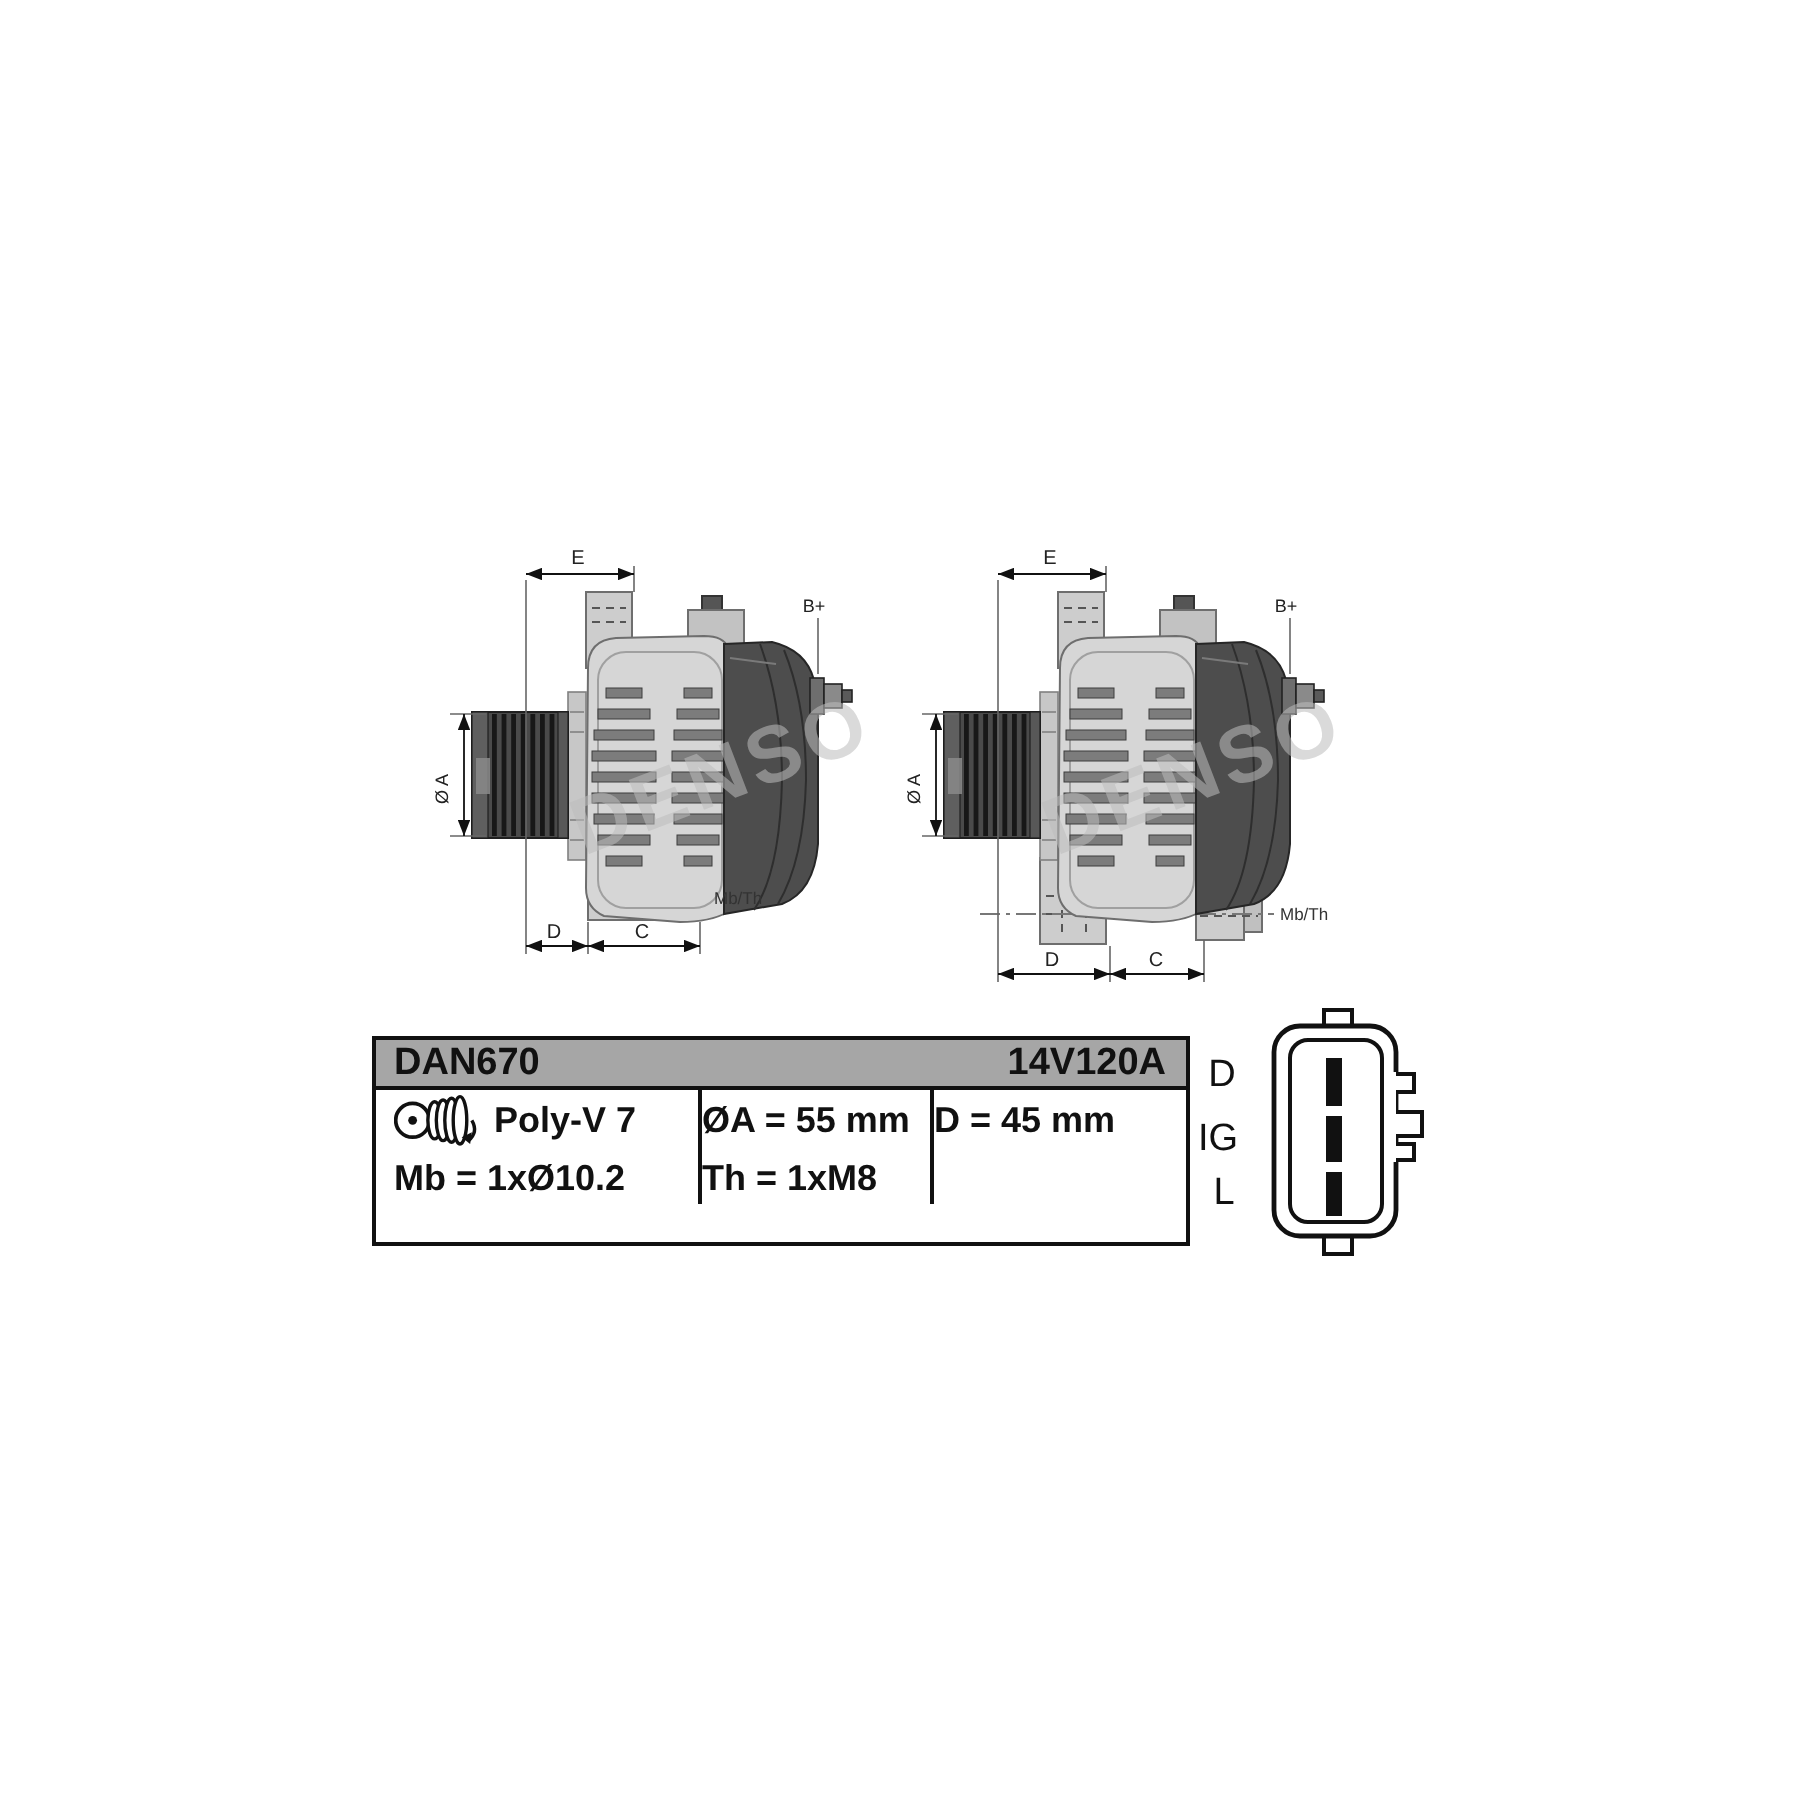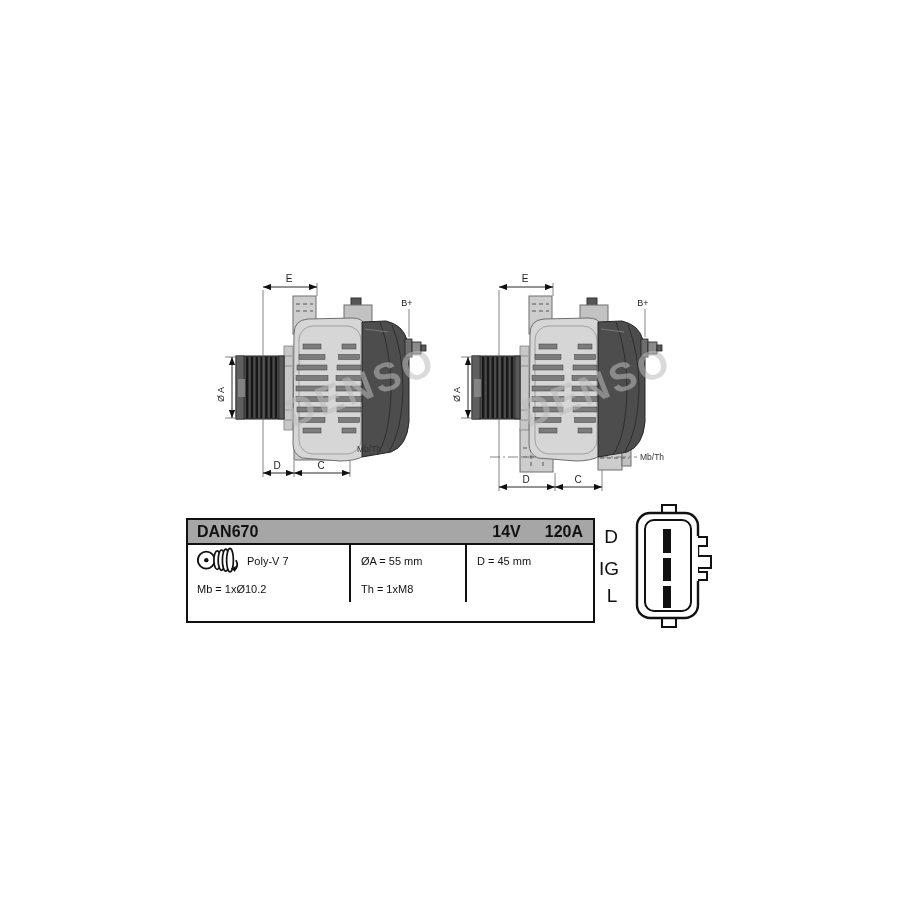--- a/index.html
+++ b/index.html
@@ -16,25 +16,25 @@
   .hidden-line{stroke:#555;stroke-width:1;fill:none;stroke-dasharray:4,3;}
   .dashdot{stroke:#777;stroke-width:.9;fill:none;stroke-dasharray:10,3,2,3;}
   .slot{fill:#7c7c7c;stroke:#3d3d3d;stroke-width:.5;}
   .body-fill{fill:#d6d6d6;stroke:#6e6e6e;stroke-width:1;}
   .lug{fill:#cdcdcd;stroke:#6e6e6e;stroke-width:1;}
   .cover{fill:#4d4d4d;stroke:#262626;stroke-width:1;}
   .rib{stroke:#2e2e2e;stroke-width:1;fill:none;}
 
   
   .spec-table{left:186px;top:518px;width:405px;height:101px;border:2px solid #111;background:#fff;}
-  .spec-header{height:23px;background:#a6a6a6;border-bottom:2px solid #111;display:flex;align-items:center;justify-content:space-between;font-weight:bold;font-size:16px;}
+  .spec-header{height:23px;background:#a6a6a6;border-bottom:2px solid #111;display:flex;align-items:center;justify-content:space-between;font-weight:bold;font-size:19px;}
   .spec-header .pn{padding-left:9px;}
-  .spec-header .ratings{display:flex;gap:24px;padding-right:10px;}
-  .spec-body{display:grid;grid-template-columns:161px 116px 128px;grid-template-rows:31px 26px 19px;font-weight:normal;font-size:11px;}
-  .cell{display:flex;align-items:center;padding-left:10px;white-space:nowrap;}
+  .spec-header .ratings{display:flex;padding-right:10px;}
+  .spec-body{display:grid;grid-template-columns:161px 116px 128px;grid-template-rows:31px 26px 19px;font-weight:bold;font-size:18px;}
+  .cell{display:flex;align-items:center;white-space:nowrap;}
   .cell.c1{padding-left:9px;}
   .cell.bL{border-left:2px solid #111;}
   .pulley-cell{gap:6px;}
 
   
   .conn-label{font-size:19px;fill:#111;}
 </style>
 </head>
 <body>
 

